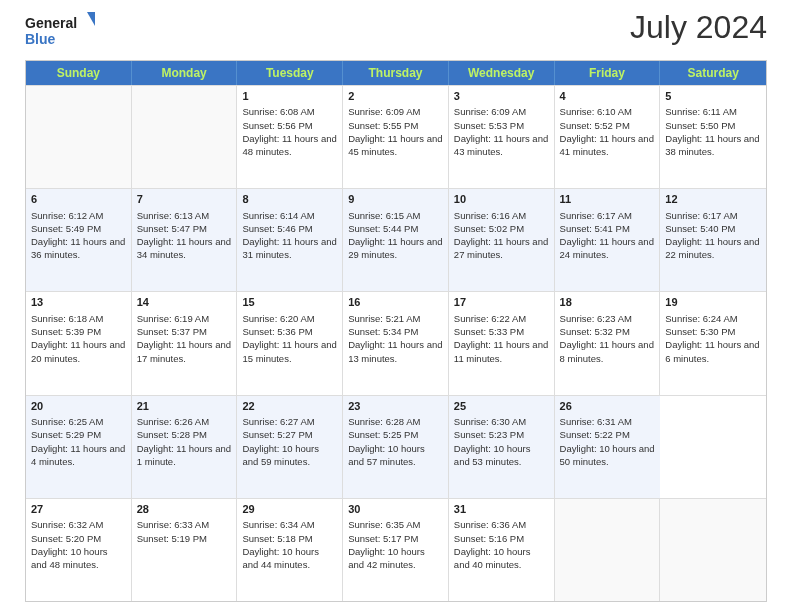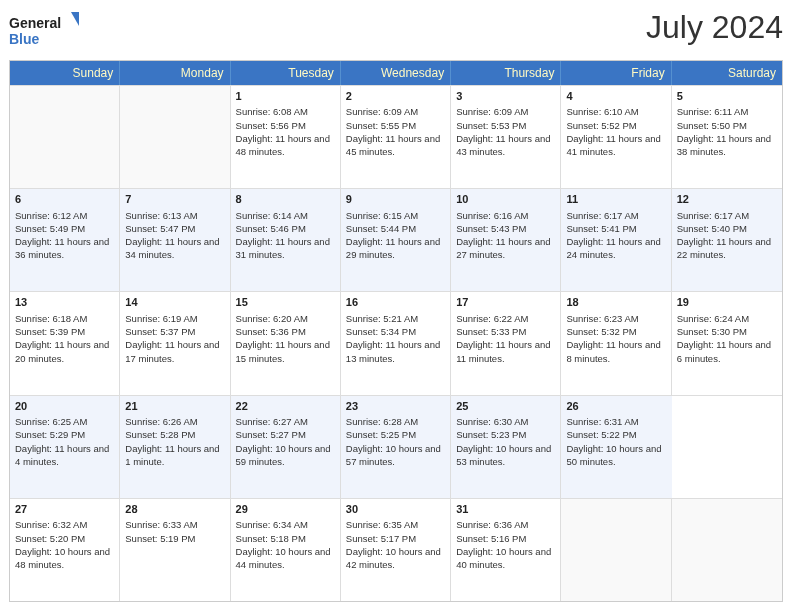--- a/index.html
+++ b/index.html
@@ -6,21 +6,21 @@
     body {
       font-family: Arial, sans-serif;
       background: #fff;
       width: 792px;
       height: 612px;
       overflow: hidden;
     }
     .page {
       width: 792px;
       height: 612px;
-      padding: 10px 9px;
+      padding: 10px 25px;
       display: flex;
       flex-direction: column;
     }
     .header {
       display: flex;
       justify-content: space-between;
       align-items: flex-start;
       margin-bottom: 8px;
     }
     .logo {
@@ -46,25 +46,25 @@
       display: flex;
       flex-direction: column;
       border: 1px solid #ccc;
     }
     .cal-header {
       display: grid;
       grid-template-columns: repeat(7, 1fr);
       background: #3a75c4;
     }
     .cal-header-cell {
-      color: #fef9c3;
+      color: #bef264;
       font-size: 12px;
-      font-weight: normal;
+      font-weight: bold;
       padding: 5px 6px;
-      text-align: right;
+      text-align: center;
       border-right: 1px solid #5590d0;
     }
     .cal-header-cell:last-child {
       border-right: none;
     }
     .cal-body {
       flex: 1;
       display: flex;
       flex-direction: column;
     }
@@ -113,22 +113,22 @@
     <div class="title-block">
       <div class="month-title">July 2024</div>
     </div>
   </div>
 
   <div class="calendar">
     <div class="cal-header">
       <div class="cal-header-cell">Sunday</div>
       <div class="cal-header-cell">Monday</div>
       <div class="cal-header-cell">Tuesday</div>
+      <div class="cal-header-cell">Thursday</div>
       <div class="cal-header-cell">Wednesday</div>
-      <div class="cal-header-cell">Thursday</div>
       <div class="cal-header-cell">Friday</div>
       <div class="cal-header-cell">Saturday</div>
     </div>
     <div class="cal-body" id="cal-body">
     <div class="cal-row">
           <div class="cal-cell empty"></div>
           <div class="cal-cell empty"></div>
           <div class="cal-cell">
             <div class="day-num">1</div>
             <div>Sunrise: 6:08 AM</div>
@@ -181,21 +181,21 @@
           </div>
           <div class="cal-cell alt-row">
             <div class="day-num">9</div>
             <div>Sunrise: 6:15 AM</div>
             <div>Sunset: 5:44 PM</div>
             <div>Daylight: 11 hours and 29 minutes.</div>
           </div>
           <div class="cal-cell alt-row">
             <div class="day-num">10</div>
             <div>Sunrise: 6:16 AM</div>
-            <div>Sunset: 5:43 PM</div>
+            <div>Sunset: 5:02 PM</div>
             <div>Daylight: 11 hours and 27 minutes.</div>
           </div>
           <div class="cal-cell alt-row">
             <div class="day-num">11</div>
             <div>Sunrise: 6:17 AM</div>
             <div>Sunset: 5:41 PM</div>
             <div>Daylight: 11 hours and 24 minutes.</div>
           </div>
           <div class="cal-cell alt-row">
             <div class="day-num">12</div>

